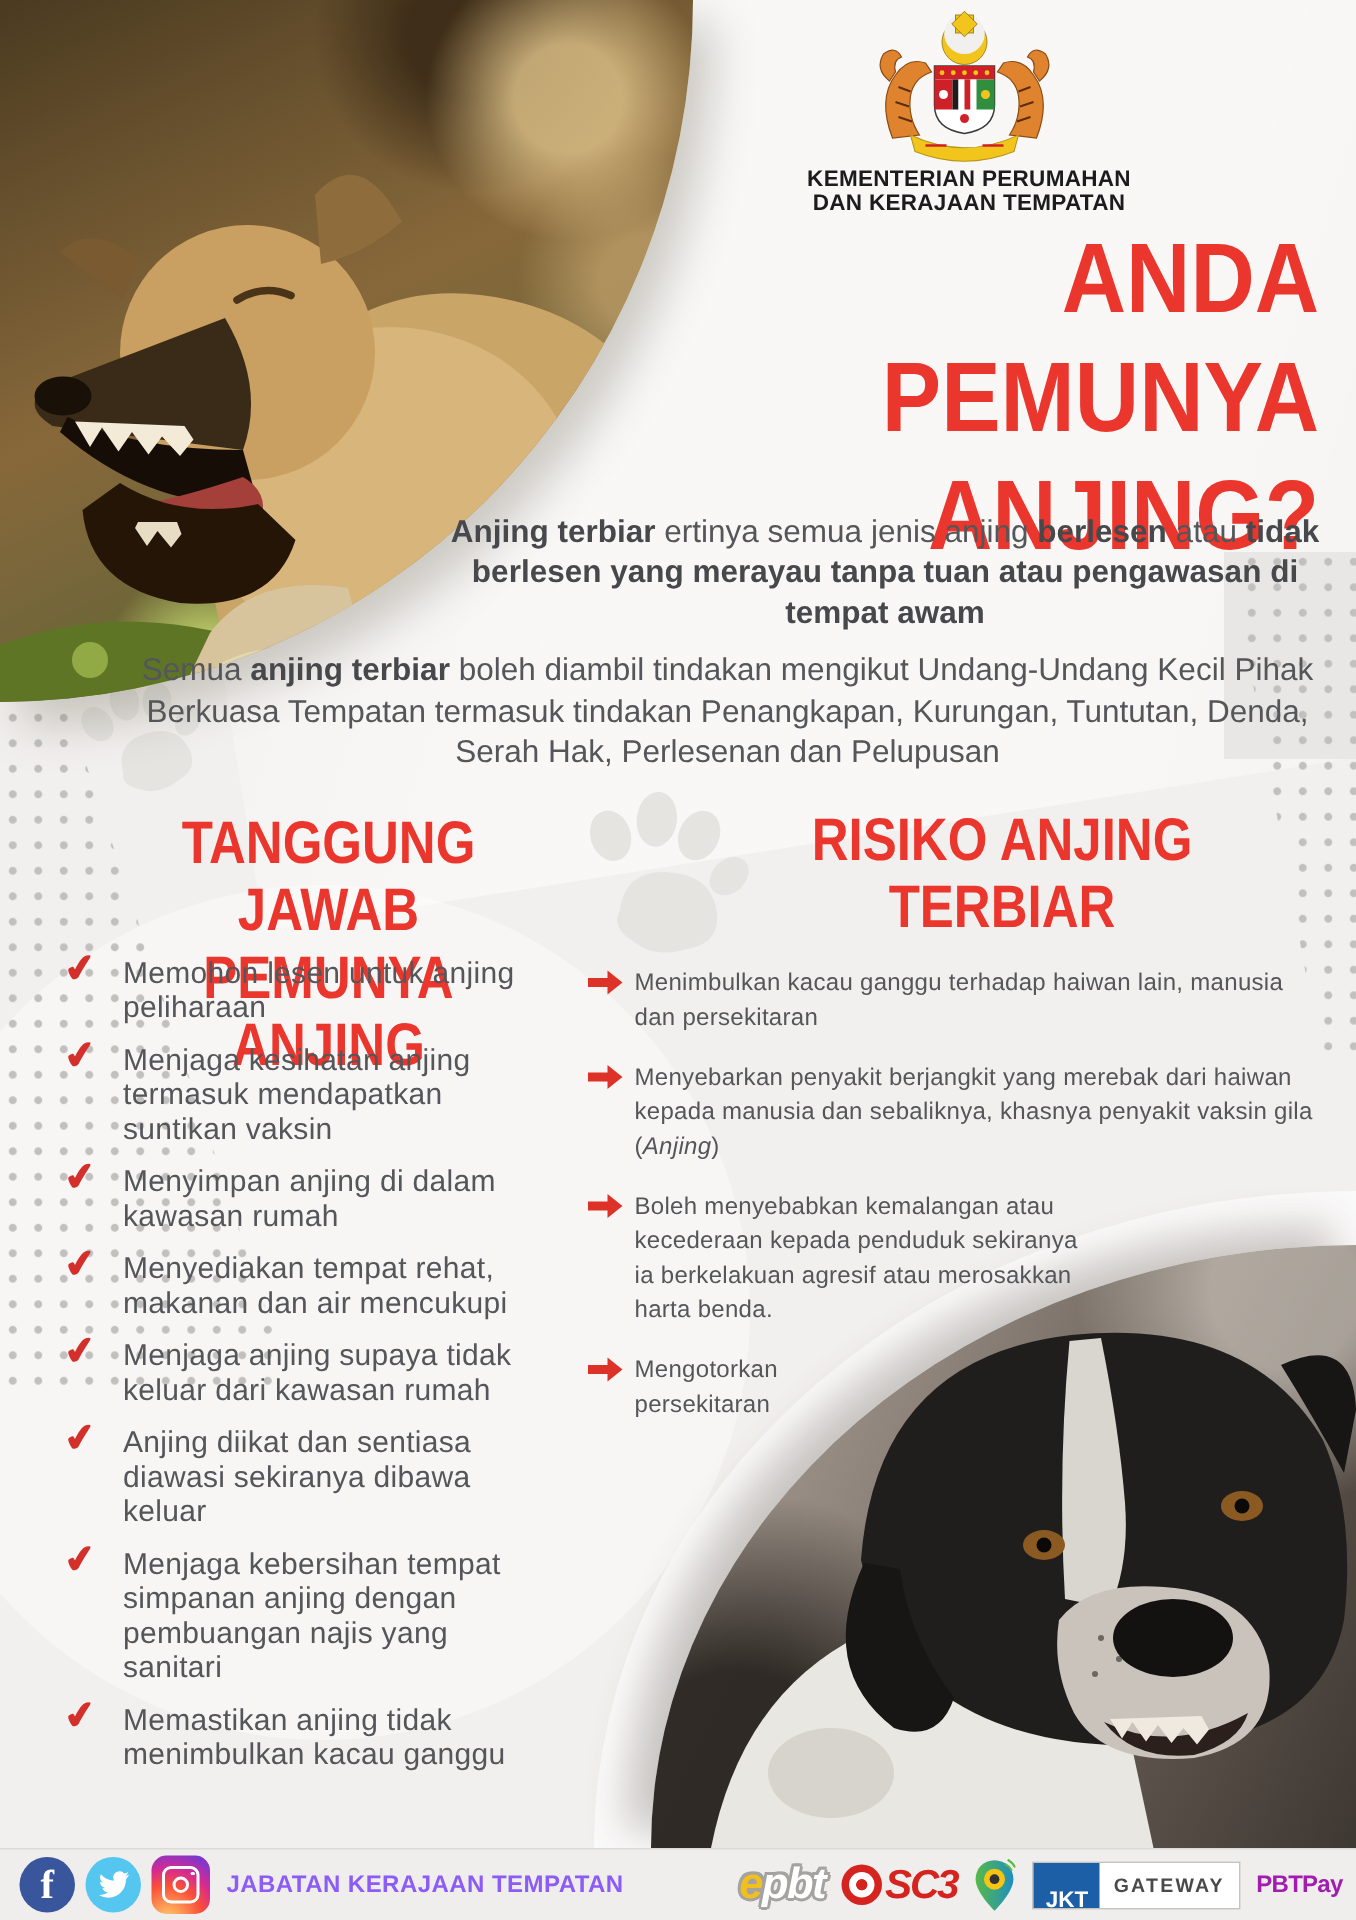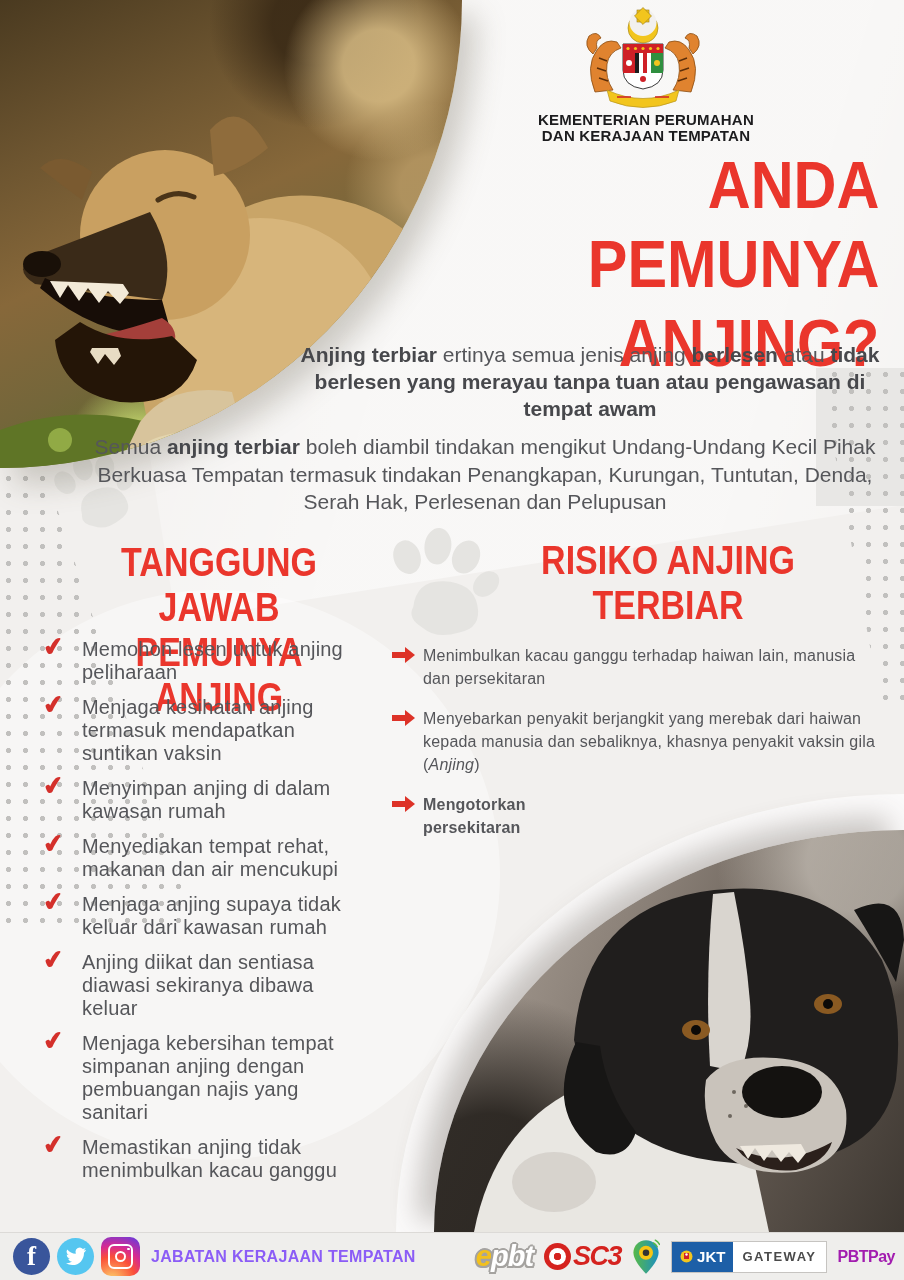--- a/index.html
+++ b/index.html
@@ -65,21 +65,21 @@
   .chk-list{left:40px;top:638px;width:316px;margin:0;padding:0;list-style:none;}
   .chk-list li{position:relative;padding-left:42px;margin:0 0 12px 0;font-size:20px;line-height:23px;
                color:#55565a;letter-spacing:.2px;}
   .chk{position:absolute;left:3px;top:-3px;color:#d4302b;font-size:25px;font-weight:bold;transform:rotate(-8deg);}
 
   
   .risk-list{left:392px;top:644px;width:488px;margin:0;padding:0;list-style:none;}
   .risk-list li{position:relative;padding-left:31px;margin:0 0 17px 0;font-size:16px;line-height:23px;
                 color:#55565a;letter-spacing:.2px;}
   .risk-list li.narrow{max-width:300px;}
-  .risk-list li.xnarrow{max-width:160px;font-weight:bold;}
+  .risk-list li.xnarrow{max-width:160px;}
   .arrow{position:absolute;left:0;top:8px;width:14px;height:6px;background:#dd3227;}
   .arrow:after{content:"";position:absolute;right:-9px;top:-5px;width:0;height:0;
                border-left:10px solid #dd3227;border-top:8px solid transparent;border-bottom:8px solid transparent;}
 
   
   .footer{left:0;bottom:0;width:904px;height:48px;background:#efeeec;border-top:1px solid #dcdad7;
           display:flex;align-items:center;box-sizing:border-box;}
   .social{display:flex;align-items:center;gap:7px;padding-left:13px;}
   .icn{width:37px;height:37px;border-radius:50%;display:flex;align-items:center;justify-content:center;box-sizing:border-box;}
   .fb{background:#39559b;color:#fff;font-weight:bold;font-size:27px;font-family:"Liberation Serif",serif;}
@@ -95,21 +95,21 @@
         text-shadow:2px 0 0 #a5a3a0,-2px 0 0 #a5a3a0,0 2px 0 #a5a3a0,0 -2px 0 #a5a3a0,
                     1.5px 1.5px 0 #a5a3a0,-1.5px -1.5px 0 #a5a3a0,1.5px -1.5px 0 #a5a3a0,-1.5px 1.5px 0 #a5a3a0;}
   .epbt .e{color:#f2c01d;}
   .osc{display:flex;align-items:center;gap:2px;}
   .osc-circle{width:27px;height:27px;border-radius:50%;background:#d5231f;position:relative;}
   .osc-circle:after{content:"";position:absolute;left:5px;top:5px;width:17px;height:17px;border-radius:50%;
                     background:radial-gradient(circle,#d5231f 0 3.5px,#fff 4px 8.5px);}
   .osc-text{color:#d5231f;font-weight:900;font-style:italic;font-size:27px;letter-spacing:-1.5px;}
   .jkt{display:flex;height:30px;border:1px solid #c6c4c1;background:#fff;align-items:stretch;}
   .jkt-blue{background:#1d5fa7;color:#fff;display:flex;align-items:center;gap:4px;padding:12px 8px;
-            font-weight:900;font-size:15px;}
+            font-weight:900;font-size:15px;flex-direction:column;}
   .jkt-gw{display:flex;align-items:center;padding:0 9px;color:#4a4a4a;font-weight:bold;font-size:13px;letter-spacing:1.5px;}
   .pbtpay{font-weight:900;font-size:16px;color:#a21caf;letter-spacing:-.5px;}
 </style>
 </head>
 <body>
 
 <div id="poster">
 
   <div class="abs sheen"></div>
   <div class="abs soft-circle"></div>
@@ -248,20 +248,21 @@
     <li><span class="chk">✔</span><span>Menyediakan tempat rehat, makanan dan air mencukupi</span></li>
     <li><span class="chk">✔</span><span>Menjaga anjing supaya tidak keluar dari kawasan rumah</span></li>
     <li><span class="chk">✔</span><span>Anjing diikat dan sentiasa diawasi sekiranya dibawa keluar</span></li>
     <li><span class="chk">✔</span><span>Menjaga kebersihan tempat simpanan  anjing dengan pembuangan najis yang sanitari</span></li>
     <li><span class="chk">✔</span><span>Memastikan anjing tidak menimbulkan kacau ganggu</span></li>
   </ul>
 
   <ul class="abs risk-list">
     <li><span class="arrow"></span><span>Menimbulkan kacau ganggu terhadap haiwan lain, manusia dan persekitaran</span><i></i><span></span></li>
     <li><span class="arrow"></span><span>Menyebarkan penyakit berjangkit yang merebak dari haiwan kepada manusia dan sebaliknya, khasnya penyakit vaksin gila (</span><i>Anjing</i><span>)</span></li>
+    <li class="narrow"><span class="arrow"></span><span>Boleh menyebabkan kemalangan atau kecederaan kepada penduduk sekiranya ia berkelakuan agresif atau merosakkan harta benda.</span><i></i><span></span></li>
     <li class="xnarrow"><span class="arrow"></span><span>Mengotorkan persekitaran</span><i></i><span></span></li>
   </ul>
 
   <div class="abs footer">
     <div class="social">
       <div class="icn fb">
           <span>f</span>
         </div>
       <div class="icn tw">
         <svg width="22" height="19" viewBox="0 0 24 20">

